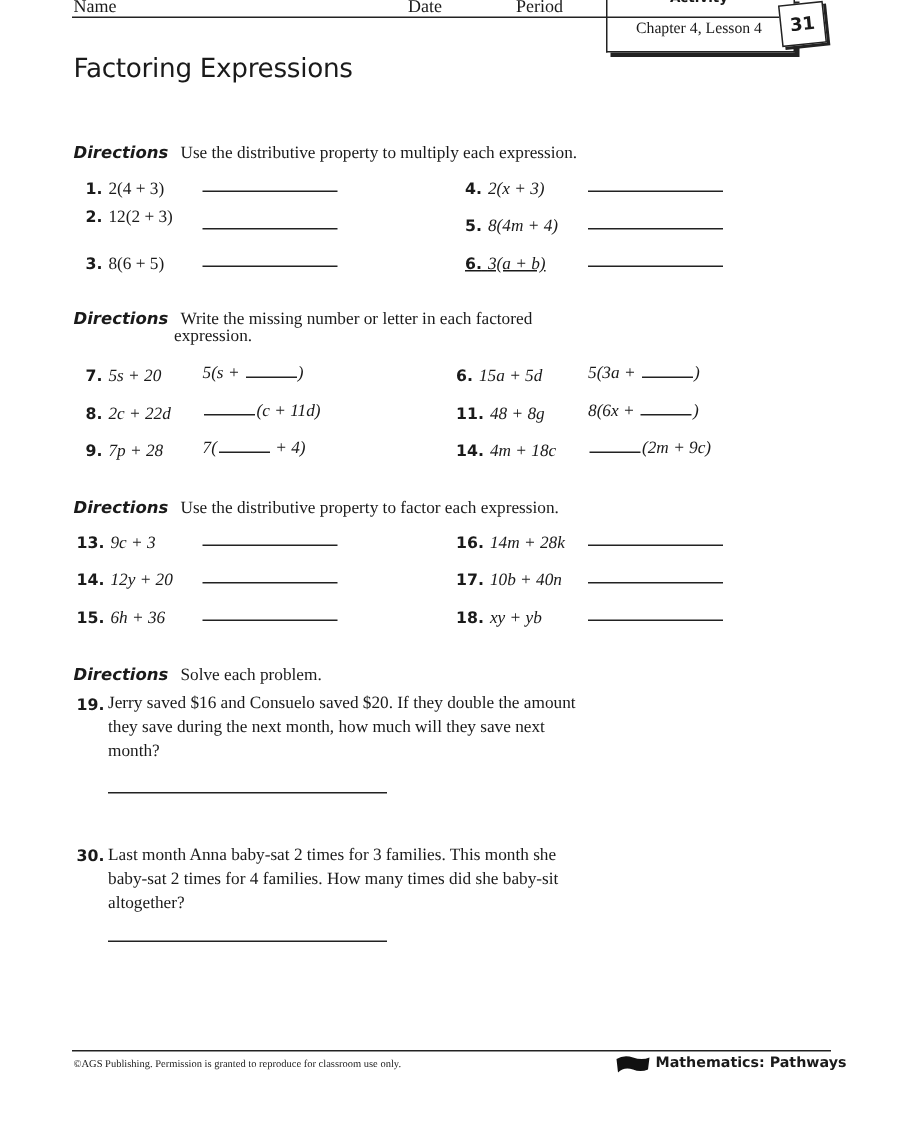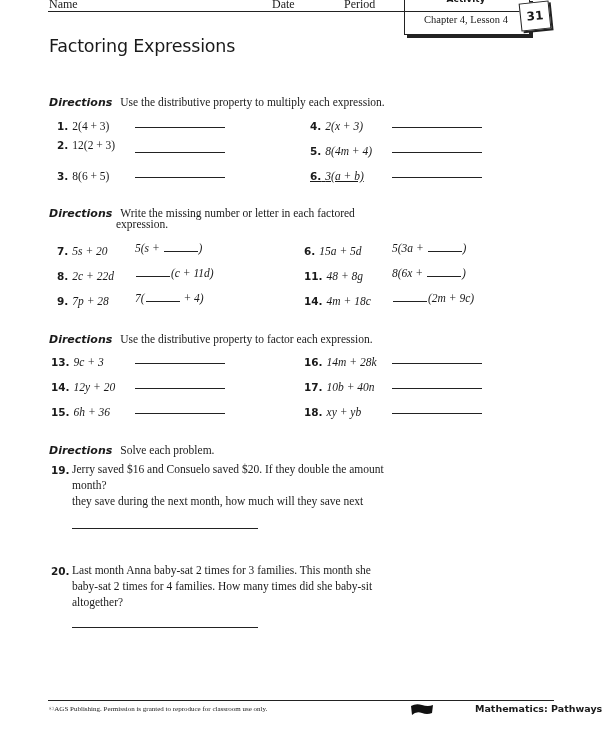--- a/index.html
+++ b/index.html
@@ -21,21 +21,21 @@
   .dir-label { font-family:"DejaVu Sans", sans-serif; font-style:italic; font-weight:bold; font-size:11px; }
   .dir-text { font-size:11.5px; }
   .num { font-family:"DejaVu Sans", sans-serif; font-weight:bold; font-size:10.5px; }
   .expr { font-size:11.5px; }
   .expr i, .it { font-style:italic; }
   .line { height:1px; background:#222; }
   .blank { display:inline-block; width:34px; border-bottom:1px solid #222; height:10px; vertical-align:baseline; margin:0 1px; }
   .prob-text { font-size:11.5px; line-height:16px; }
   .foot-rule { left:48px; top:700px; width:506px; height:1px; background:#222; }
   .foot-copy { left:49px; top:705px; font-size:7px; }
-  .foot-brand { left:437px; top:703px; font-family:"DejaVu Sans", sans-serif; font-weight:bold; font-size:9.5px;margin-left:38px; }
+  .foot-brand { left:437px; top:703px; font-family:"DejaVu Sans", sans-serif; font-weight:bold; font-size:9.5px; }
   .flag { left:410px; top:703px; width:24px; height:13px; }
 </style>
 </head>
 <body>
 
 <span class="abs hdr-label serif" style="left:49px;">Name</span>
 <span class="abs hdr-label serif" style="left:272px;">Date</span>
 <span class="abs hdr-label serif" style="left:344px;">Period</span>
 <div class="abs top-rule"></div>
 
@@ -172,26 +172,26 @@
 <div class="abs line" style="left:392px; top:413px; width:90px;"></div>
 
 <div class="abs" style="left:49px; top:440px;">
   <span class="dir-label">Directions</span>&nbsp;
   <span class="dir-text">Solve each problem.</span>
 </div>
 
 <span class="abs num" style="left:51px; top:464px;">19.</span>
 <div class="abs prob-text" style="left:72px; top:461px;">
   <div>Jerry saved $16 and Consuelo saved $20. If they double the amount</div>
+  <div>they save during the next month, how much will they save next</div>
   <div>month?</div>
-  <div>they save during the next month, how much will they save next</div>
 </div>
 <div class="abs line" style="left:72px; top:528px; width:186px;"></div>
 
-<span class="abs num" style="left:51px; top:565px;">20.</span>
+<span class="abs num" style="left:51px; top:565px;">30.</span>
 <div class="abs prob-text" style="left:72px; top:562px;">
   <div>Last month Anna baby-sat 2 times for 3 families. This month she</div>
   <div>baby-sat 2 times for 4 families. How many times did she baby-sit</div>
   <div>altogether?</div>
 </div>
 <div class="abs line" style="left:72px; top:627px; width:186px;"></div>
 
 <div class="abs foot-rule"></div>
 <span class="abs foot-copy">©AGS Publishing. Permission is granted to reproduce for classroom use only.</span>
 <svg class="abs flag" viewBox="0 0 24 13">

